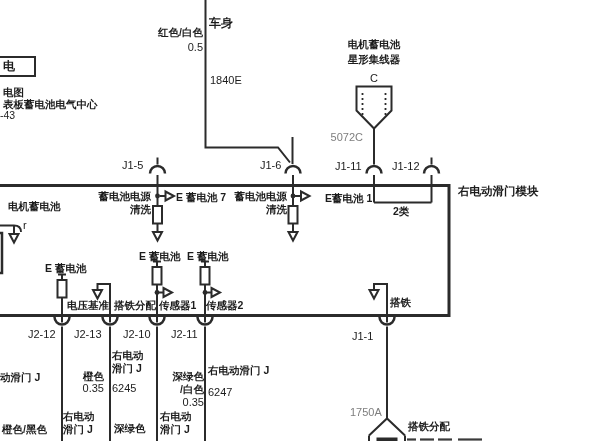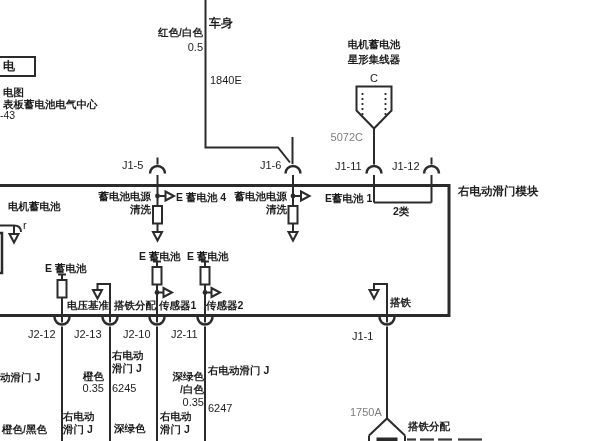--- a/index.html
+++ b/index.html
@@ -184,21 +184,21 @@
 
   <div class="lbl n" style="left:122px;top:159px;">J1-5</div>
   <div class="lbl n" style="left:260px;top:159px;">J1-6</div>
   <div class="lbl n" style="left:335px;top:160px;">J1-11</div>
   <div class="lbl n" style="left:392px;top:160px;">J1-12</div>
 
   <div class="lbl mod" style="left:458px;top:185px;">右电动滑门模块</div>
 
   <div class="lbl r" style="left:91px;top:189.5px;width:60px;">蓄电池电源</div>
   <div class="lbl r" style="left:91px;top:202.5px;width:60px;">清洗</div>
-  <div class="lbl" style="left:176px;top:191px;">E 蓄电池 4</div>
+  <div class="lbl" style="left:176px;top:191px;">E 蓄电池 7</div>
   <div class="lbl r" style="left:227px;top:189.5px;width:60px;">蓄电池电源</div>
   <div class="lbl r" style="left:227px;top:202.5px;width:60px;">清洗</div>
   <div class="lbl" style="left:312px;top:191.5px;padding-left:13px;">E蓄电池 1</div>
   <div class="lbl" style="left:393px;top:205px;">2类</div>
   <div class="lbl" style="left:0px;top:199.5px;margin-left:8px;">电机蓄电池</div>
   <div class="lbl n" style="left:23px;top:219px;">r</div>
   <div class="lbl" style="left:45px;top:261.5px;">E 蓄电池</div>
   <div class="lbl" style="left:139px;top:250px;">E 蓄电池</div>
   <div class="lbl" style="left:187px;top:250px;">E 蓄电池</div>
   <div class="lbl" style="left:67px;top:299px;">电压基准</div>
@@ -225,18 +225,18 @@
   <div class="lbl n" style="left:112px;top:382px;">6245</div>
 
   <div class="lbl" style="left:114px;top:422px;">深绿色</div>
   <div class="lbl" style="left:160px;top:410px;">右电动</div>
   <div class="lbl" style="left:160px;top:423px;">滑门 J</div>
 
   <div class="lbl r" style="left:168px;top:370px;width:36px;">深绿色</div>
   <div class="lbl r" style="left:168px;top:383px;width:36px;">/白色</div>
   <div class="lbl n r" style="left:168px;top:396px;width:36px;">0.35</div>
   <div class="lbl" style="left:208px;top:364px;">右电动滑门 J</div>
-  <div class="lbl n" style="left:208px;top:402px;">6247</div>
+  <div class="lbl n" style="left:208px;top:386px;">6247</div>
 
   <div class="lbl n muted" style="left:350px;top:406px;">1750A</div>
   <div class="lbl" style="left:408px;top:420px;">搭铁分配</div>
 
 </div>
 
 </body></html>

